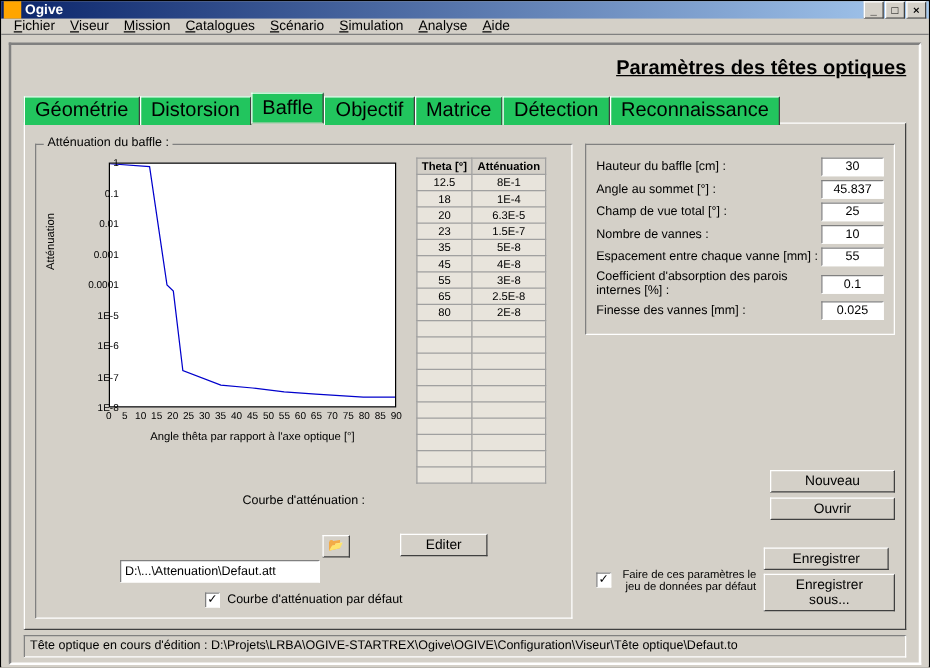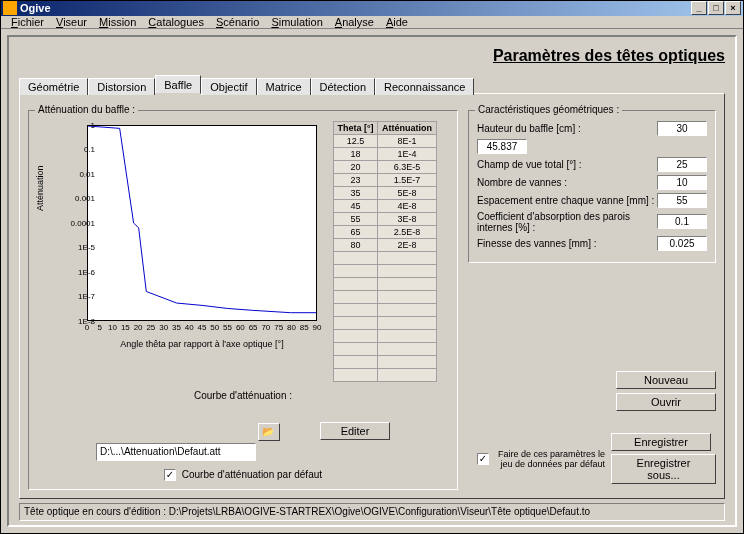--- a/index.html
+++ b/index.html
@@ -93,22 +93,22 @@
     align-items: flex-end;
     margin-bottom: -1px;
     position: relative;
     z-index: 2;
   }
   .tab {
     border: 1px solid;
     border-color: #fff #404040 #d4d0c8 #fff;
     border-bottom: none;
     padding: 2px 8px;
-    background: #e5e5e5;
-    font-size: 11px;
+    background: #22c55e;
+    font-size: 16px;
     cursor: default;
     position: relative;
     top: 1px;
   }
   .tab.active {
     border-bottom: 1px solid #d4d0c8;
     top: 0;
     padding-top: 3px;
     z-index: 3;
   }
@@ -496,27 +496,27 @@
 
               <div class="checkbox-row">
                 <span class="checkbox-box">✓</span>
                 <span>Courbe d'atténuation par défaut</span>
               </div>
             </div>
           </div>
 
           <div class="right-col">
             <div class="fieldset">
-              <div class="legend">Caractéristiques géométriques :</div>
               <div id="params">
                   <div class="param-row">
                     <span class="plabel">Hauteur du baffle [cm] :</span>
                     <span class="pval">30</span>
                   </div>
                   <div class="param-row">
+                    <span class="plabel">Angle au sommet [°] :</span>
                     <span class="pval">45.837</span>
                   </div>
                   <div class="param-row">
                     <span class="plabel">Champ de vue total [°] :</span>
                     <span class="pval">25</span>
                   </div>
                   <div class="param-row">
                     <span class="plabel">Nombre de vannes :</span>
                     <span class="pval">10</span>
                   </div>

